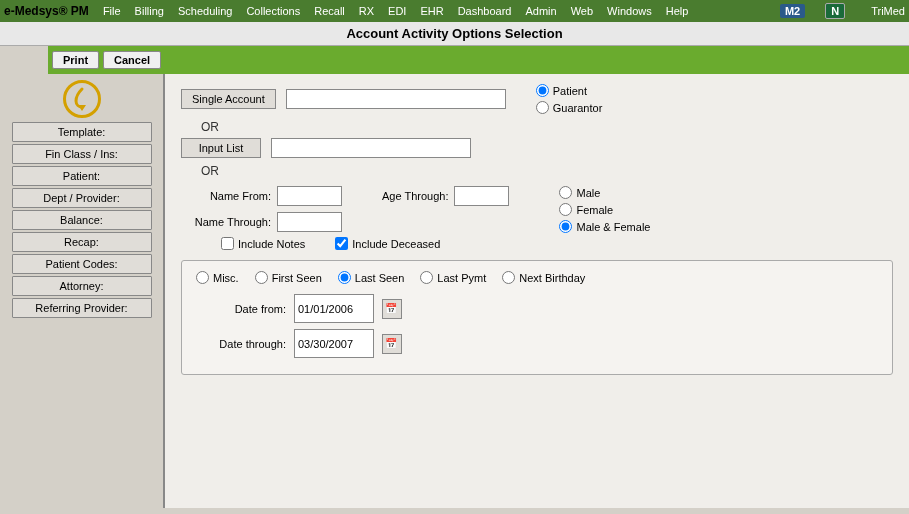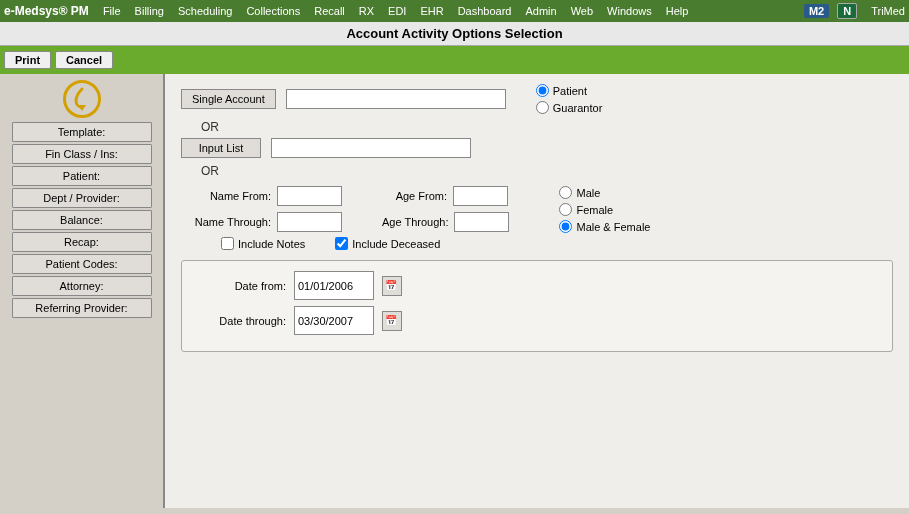--- a/index.html
+++ b/index.html
@@ -8,40 +8,40 @@
     
     .menu-bar {
       background: #4a7c2f;
       display: flex;
       align-items: center;
       height: 22px;
       padding: 0 4px;
       color: white;
     }
     .menu-bar .app-title {
-      color: #ffffff;
+      color: #000000;
       font-weight: bold;
       font-size: 12px;
       margin-right: 12px;
     }
     .menu-bar .menu-items {
       display: flex;
       gap: 10px;
       flex: 1;
     }
     .menu-bar .menu-item {
       color: white;
       font-size: 11px;
       cursor: pointer;
       padding: 0 2px;
     }
     .menu-bar .right-badges {
       display: flex;
       align-items: center;
-      gap: 8px;
+      gap: 20px;
       padding-left: 46px;
     }
     .badge-m2 {
       background: #2a5a8a;
       color: white;
       font-weight: bold;
       font-size: 11px;
       padding: 1px 5px;
       border-radius: 2px;
     }
@@ -67,20 +67,21 @@
     }
 
     
     .toolbar {
       background: #6aab2e;
       display: flex;
       align-items: center;
       height: 28px;
       padding: 0 4px;
       gap: 4px;
+      margin-left: 48px;
     }
     .toolbar-btn {
       background: #f0f0f0;
       border: 1px solid #888;
       padding: 2px 10px;
       font-size: 11px;
       cursor: pointer;
       border-radius: 2px;
       font-weight: bold;
     }
@@ -346,24 +347,20 @@
           <span class="field-label">Name From:</span>
           <input type="text" class="text-input input-short" style="">
         </div>
         <div class="field-row">
           <span class="field-label">Name Through:</span>
           <input type="text" class="text-input input-short" style="">
         </div>
       </div>
       <div class="age-col">
         <div class="field-row">
-          <span class="field-label age-label">Age From:</span>
-          <input type="text" class="text-input input-age" style="">
-        </div>
-        <div class="field-row">
           <span class="field-label age-label">Age Through:</span>
           <input type="text" class="text-input input-age" style="">
         </div>
       </div>
       <div class="radio-group" style="margin-left:10px; justify-content:center;">
         <label class="radio-label">
           <input type="radio" name="gender" style="">
           <span>Male</span>
         </label>
         <label class="radio-label">
@@ -382,20 +379,42 @@
         <input type="checkbox" style="">
         <span>Include Notes</span>
       </label>
       <label class="check-label">
         <input type="checkbox" checked="" style="">
         <span>Include Deceased</span>
       </label>
     </div>
 
     <div class="bottom-box">
+      <div class="radio-row">
+        <label class="radio-label">
+          <input type="radio" name="date_type" style="">
+          <span>Misc.</span>
+        </label>
+        <label class="radio-label">
+          <input type="radio" name="date_type" style="">
+          <span>First Seen</span>
+        </label>
+        <label class="radio-label">
+          <input type="radio" name="date_type" checked="" style="">
+          <span>Last Seen</span>
+        </label>
+        <label class="radio-label">
+          <input type="radio" name="date_type" style="">
+          <span>Last Pymt</span>
+        </label>
+        <label class="radio-label">
+          <input type="radio" name="date_type" style="">
+          <span>Next Birthday</span>
+        </label>
+      </div>
       <div class="date-row">
         <span class="date-label">Date from:</span>
         <input type="text" class="date-input" value="01/01/2006" style="">
         <button class="cal-btn">📅</button>
       </div>
       <div class="date-row">
         <span class="date-label">Date through:</span>
         <input type="text" class="date-input" value="03/30/2007" style="">
         <button class="cal-btn">📅</button>
       </div>

